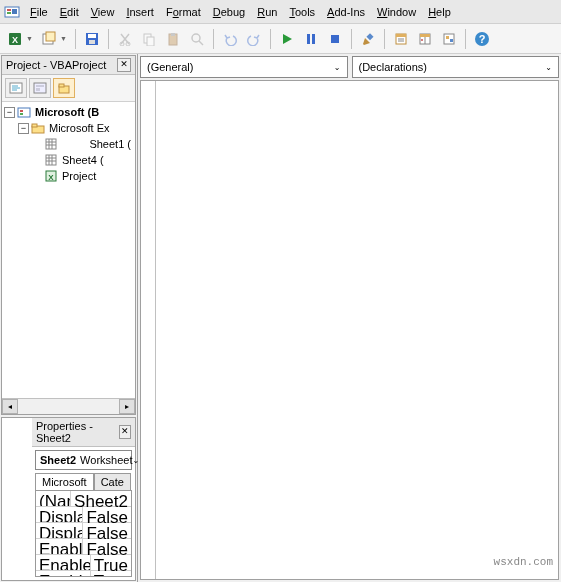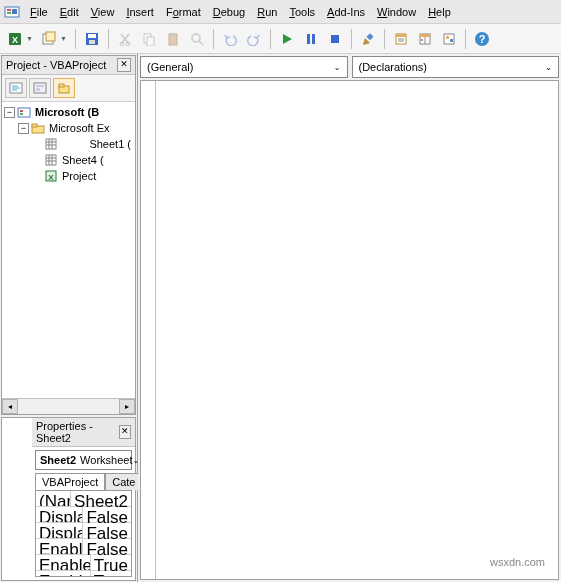--- a/index.html
+++ b/index.html
@@ -53,21 +53,21 @@
 .props-grid .pval { flex: 1; padding: 1px 3px; }
 
 
 .right-col { flex: 1; display: flex; flex-direction: column; background: #f0f0f0; padding: 2px; }
 .code-dropdowns { display: flex; gap: 4px; height: 22px; margin-bottom: 2px; }
 .code-dropdown { flex: 1; background: #fff; border: 1px solid #888; display: flex; align-items: center; padding: 0 6px; }
 .code-dropdown .arrow { margin-left: auto; font-size: 8px; }
 .code-area { flex: 1; background: #fff; border: 1px solid #a0a0a0; position: relative; }
 .code-area .margin-line { position: absolute; left: 14px; top: 0; bottom: 0; width: 1px; background: #c0c0c0; }
 
-.watermark { position: absolute; right: 16px; bottom: 14px; color: #888; font-size: 11px; font-family: Liberation Sans, sans-serif; }
+.watermark { position: absolute; right: 8px; bottom: 14px; color: #888; font-size: 11px; font-family: Liberation Mono, monospace; }
 
 
 svg { display: block; }
 </style>
 </head>
 <body>
 
 <div class="menubar">
   <span class="app-icon">
     <svg width="16" height="16">
@@ -307,21 +307,21 @@
       <div class="panel-title">
         <span>Properties - Sheet2</span>
         <span class="close">✕</span>
       </div>
       <div class="props-select">
         <span class="bold">Sheet2</span>
         <span>Worksheet</span>
         <span class="arrow">⌄</span>
       </div>
       <div class="props-tabs">
-        <span class="tab">VBAProject</span>
+        <span class="tab">Microsoft</span>
         <span class="tab inactive">Cate</span>
       </div>
       <div class="props-grid" id="props-grid">
           <div class="prow">
             <div class="pname">(Name)</div>
             <div class="pval">Sheet2</div>
           </div>
           <div class="prow">
             <div class="pname">DisplayPage</div>
             <div class="pval">False</div>

